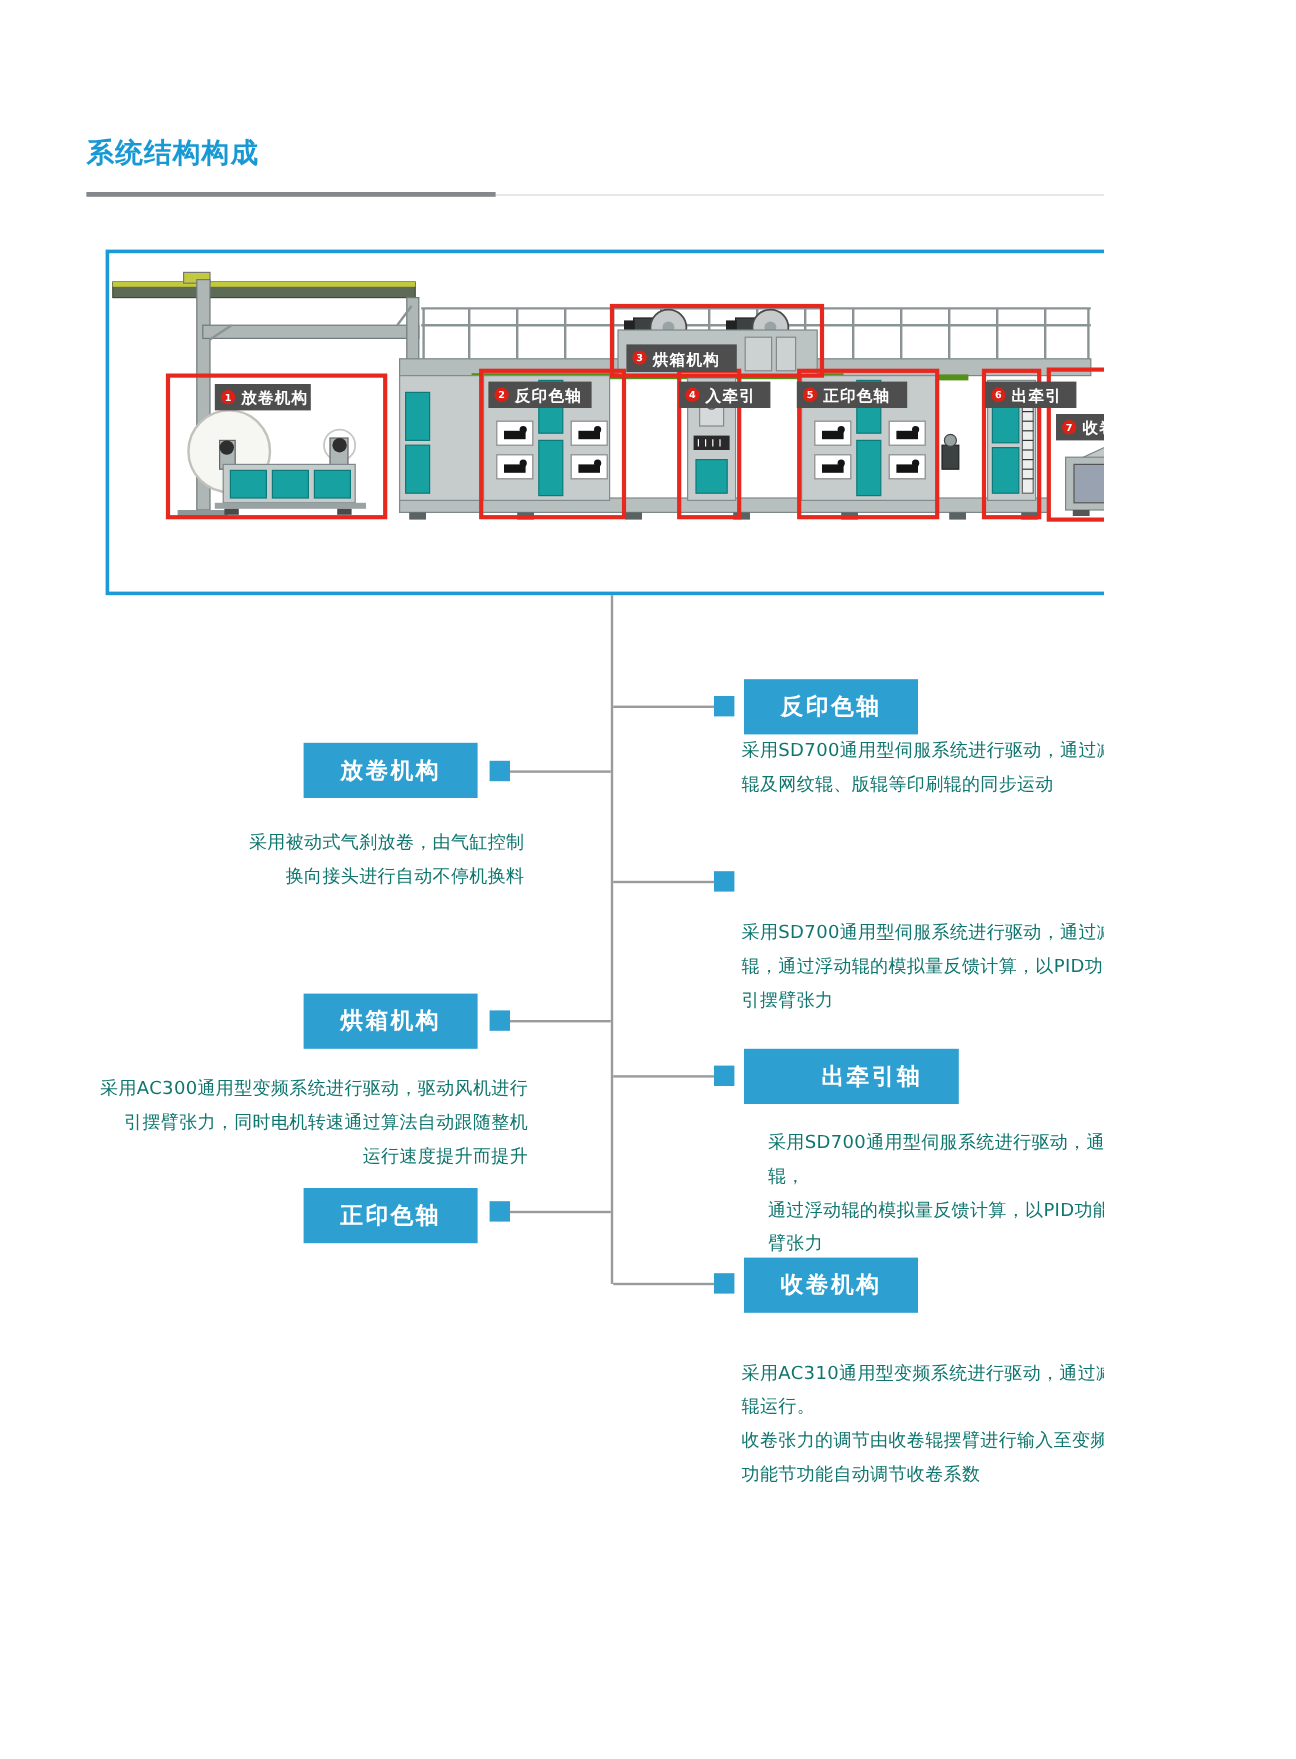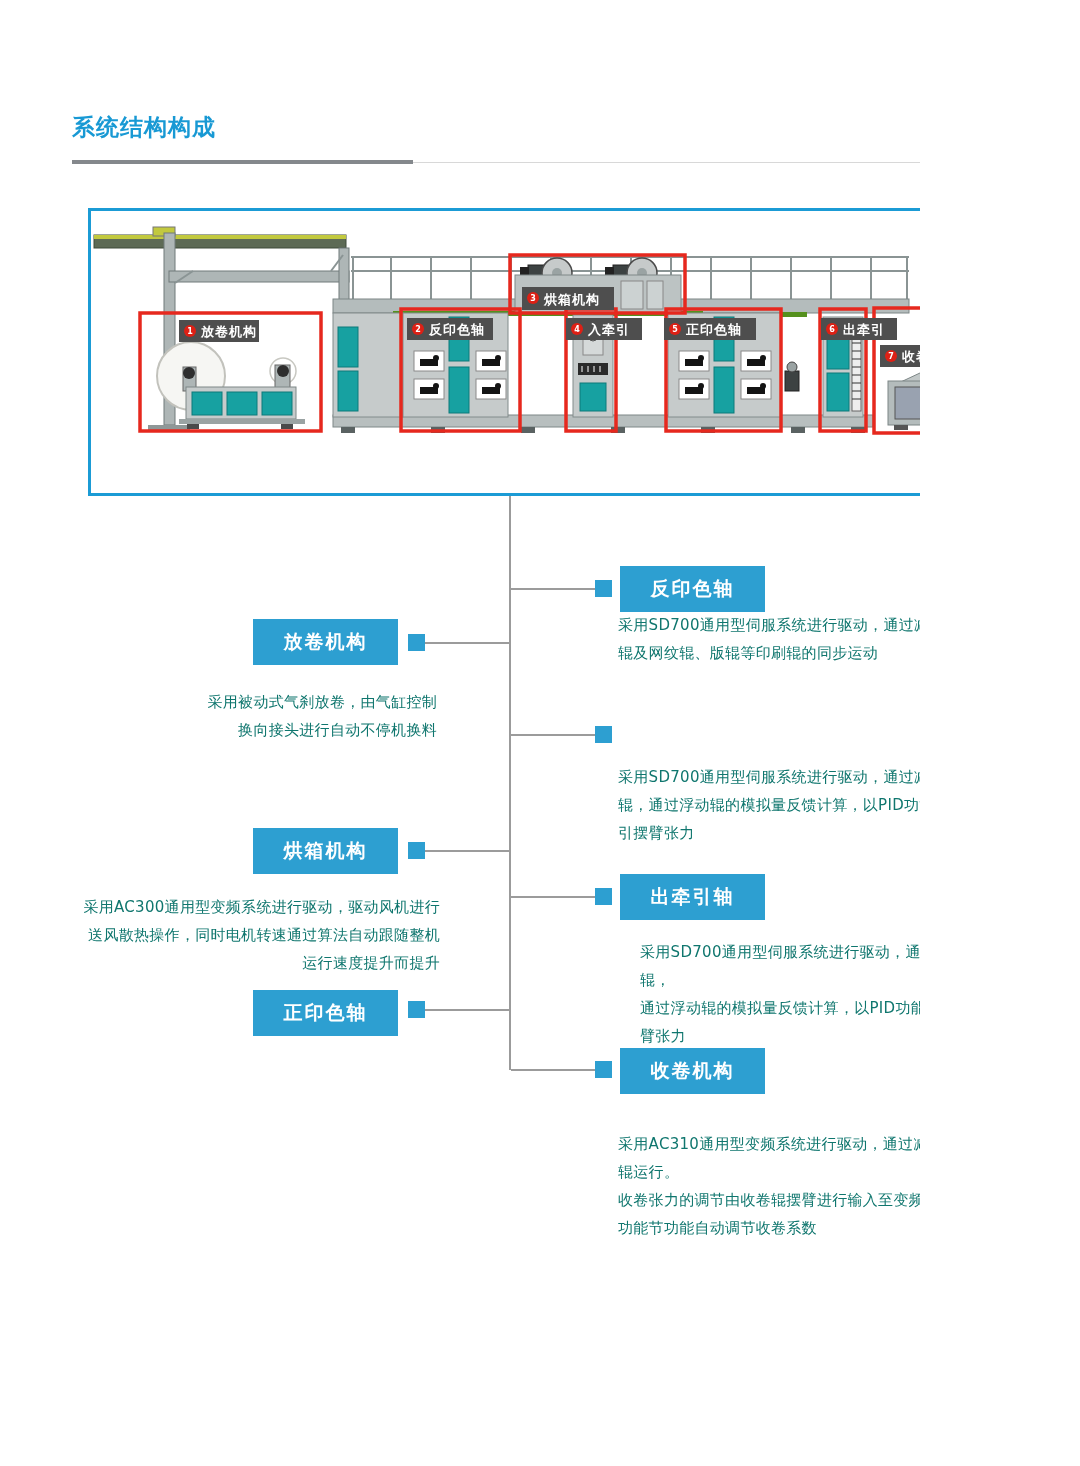--- a/index.html
+++ b/index.html
@@ -281,24 +281,24 @@
 换向接头进行自动不停机换料</div>
 
   <div class="desc" style="left:618px;top:723px;width:440px;margin-top:40px;">采用SD700通用型伺服系统进行驱动，通过减速机构驱动牵引
 辊，通过浮动辊的模拟量反馈计算，以PID功能，自动调节入牵
 引摆臂张力</div>
 
   <div class="node-box" style="left:253px;top:828px;">
     <span>烘箱机构</span>
   </div>
   <div class="desc r" style="left:72px;top:893px;width:368px;">采用AC300通用型变频系统进行驱动，驱动风机进行
-送风散热操作，同时电机转速通过算法自动跟随整机
+引摆臂张力，同时电机转速通过算法自动跟随整机
 运行速度提升而提升</div>
 
-  <div class="node-box" style="left:620px;top:874px;">
+  <div class="node-box" style="left:620px;top:874px;padding-left:34px;">
     <span>出牵引轴</span>
   </div>
   <div class="desc" style="left:618px;top:938px;width:445px;margin-left:22px;">采用SD700通用型伺服系统进行驱动，通过减速机构驱动牵引辊，
 通过浮动辊的模拟量反馈计算，以PID功能，自动调节出牵引摆
 臂张力</div>
 
   <div class="node-box" style="left:253px;top:990px;">
     <span>正印色轴</span>
   </div>
 

